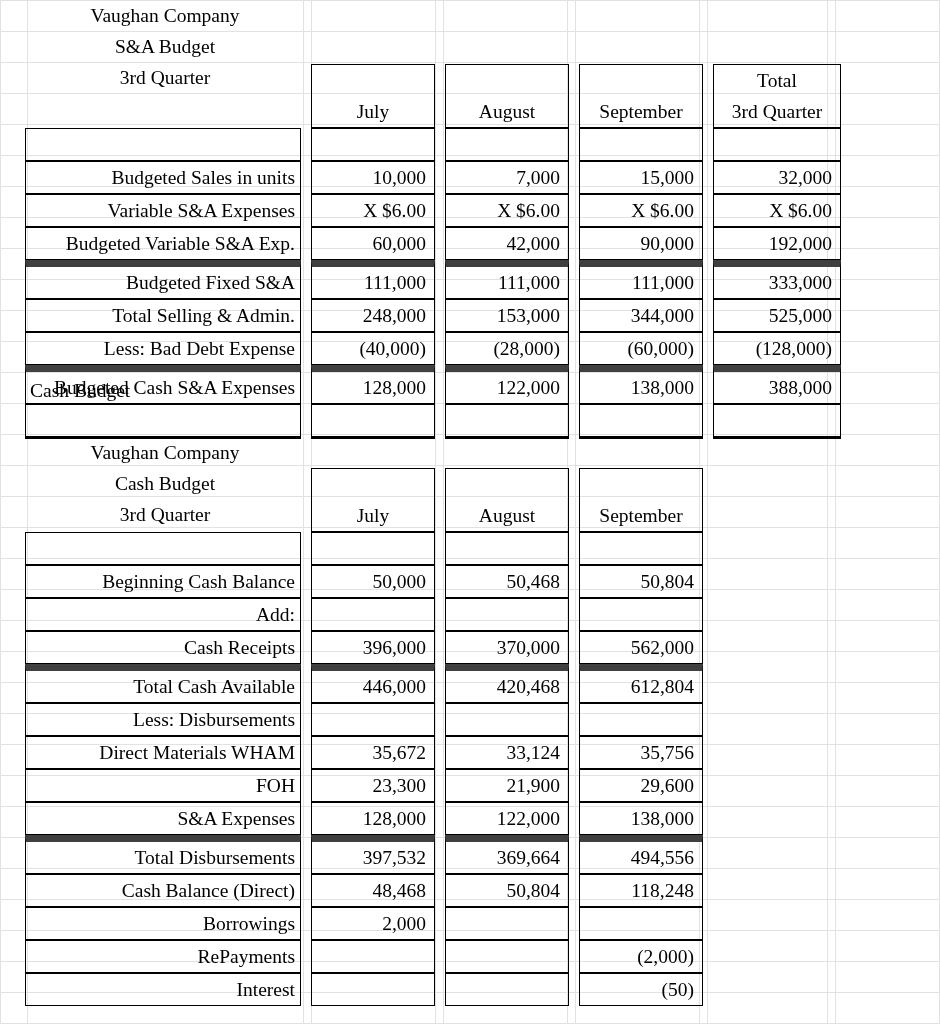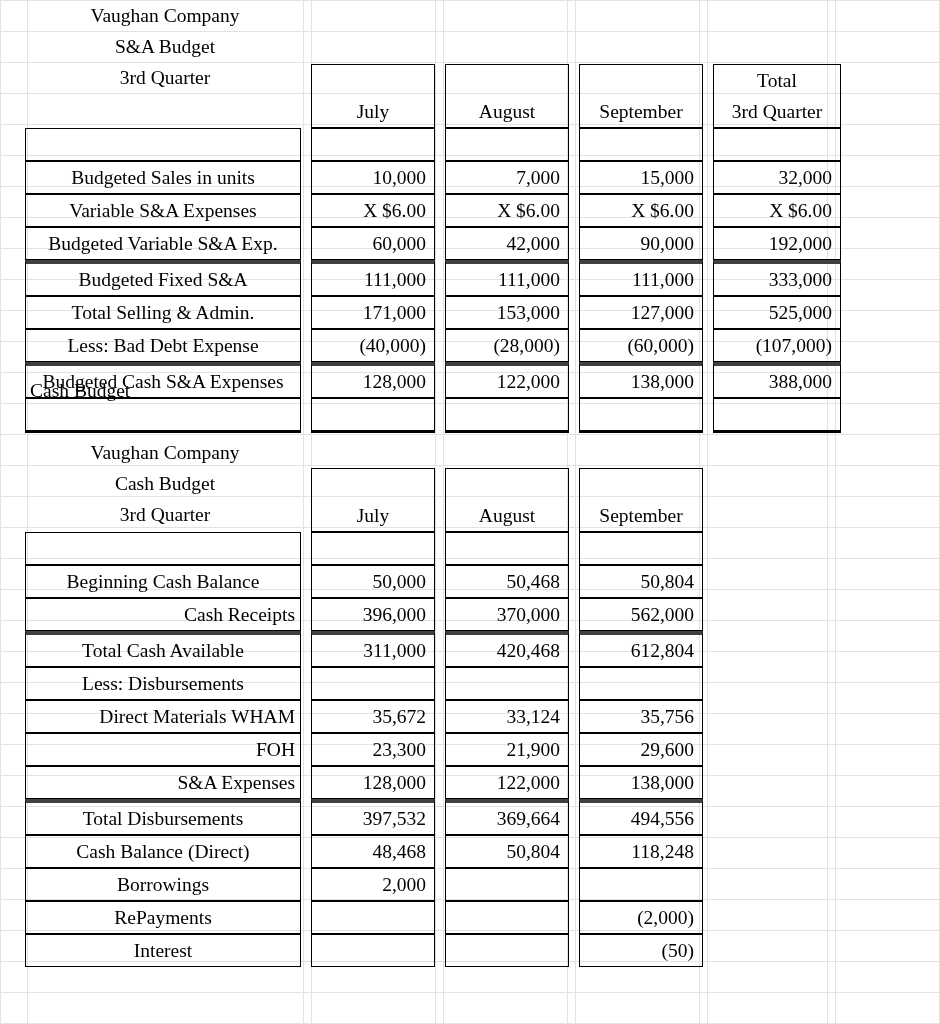--- a/index.html
+++ b/index.html
@@ -55,41 +55,41 @@
     background: transparent;
   }
 
   
   col.c-label { width: 276px; }
   col.c-gap   { width: 8px; }
   col.c-val   { width: 124px; }
   col.c-val-w { width: 128px; }
 
   
-  .lbl      { text-align: center; }
+  .lbl      { text-align: right; }
   .lbl-ind  { text-align: right; padding-left: 20px !important; }
   .num      { text-align: right; padding-right: 8px !important; }
   .ctr      { text-align: center; }
 
   
   .freetext {
     position: absolute;
     font-size: 19.5px;
     line-height: 31px;
     height: 31px;
     white-space: nowrap;
   }
   .freetext.center { text-align: center; }
 
   
   .bt  { border-top: 1.5px solid #000; }
   .bb  { border-bottom: 1.5px solid #000; }
   .bl  { border-left: 1.5px solid #000; }
   .br  { border-right: 1.5px solid #000; }
-  .bt2 { border-top: 4px solid #404040; }
+  .bt2 { border-top: 7px solid #404040; }
   .bb2 { border-bottom: 3px solid #000; }
   .nb  { border: 0; }
 </style>
 </head>
 <body>
 
 <div id="sheet">
 
   <div class="gridlayer" id="gridlayer">
       <div class="grow" style="top: 0px;"></div>
@@ -235,38 +235,38 @@
           <td class="nb"></td>
           <td class="bl br num bt2 bb">111,000</td>
           <td class="nb"></td>
           <td class="bl br num bt2 bb">111,000</td>
           <td class="nb"></td>
           <td class="bl br num bt2 bb">333,000</td>
         </tr>
         <tr>
           <td class="bl br bt bb lbl">Total Selling &amp; Admin.</td>
           <td class="nb"></td>
-          <td class="bl br num bt bb">171,000</td>
+          <td class="bl br num bt bb">248,000</td>
           <td class="nb"></td>
           <td class="bl br num bt bb">153,000</td>
           <td class="nb"></td>
-          <td class="bl br num bt bb">127,000</td>
+          <td class="bl br num bt bb">344,000</td>
           <td class="nb"></td>
           <td class="bl br num bt bb">525,000</td>
         </tr>
         <tr>
           <td class="bl br bt bb lbl">Less: Bad Debt Expense</td>
           <td class="nb"></td>
           <td class="bl br num bt bb">(40,000)</td>
           <td class="nb"></td>
           <td class="bl br num bt bb">(28,000)</td>
           <td class="nb"></td>
           <td class="bl br num bt bb">(60,000)</td>
           <td class="nb"></td>
-          <td class="bl br num bt bb">(107,000)</td>
+          <td class="bl br num bt bb">(128,000)</td>
         </tr>
         <tr>
           <td class="bl br bt2 bb lbl">Budgeted Cash S&amp;A Expenses</td>
           <td class="nb"></td>
           <td class="bl br num bt2 bb">128,000</td>
           <td class="nb"></td>
           <td class="bl br num bt2 bb">122,000</td>
           <td class="nb"></td>
           <td class="bl br num bt2 bb">138,000</td>
           <td class="nb"></td>
@@ -333,32 +333,41 @@
     <tr>
           <td class="bl br bt bb lbl">Beginning Cash Balance</td>
           <td class="nb"></td>
           <td class="bl br num bt bb">50,000</td>
           <td class="nb"></td>
           <td class="bl br num bt bb">50,468</td>
           <td class="nb"></td>
           <td class="bl br num bt bb">50,804</td>
         </tr>
         <tr>
+          <td class="bl br bt bb lbl">Add:</td>
+          <td class="nb"></td>
+          <td class="bl br num bt bb"></td>
+          <td class="nb"></td>
+          <td class="bl br num bt bb"></td>
+          <td class="nb"></td>
+          <td class="bl br num bt bb"></td>
+        </tr>
+        <tr>
           <td class="bl br bt bb lbl-ind">Cash Receipts</td>
           <td class="nb"></td>
           <td class="bl br num bt bb">396,000</td>
           <td class="nb"></td>
           <td class="bl br num bt bb">370,000</td>
           <td class="nb"></td>
           <td class="bl br num bt bb">562,000</td>
         </tr>
         <tr>
           <td class="bl br bt2 bb lbl">Total Cash Available</td>
           <td class="nb"></td>
-          <td class="bl br num bt2 bb">311,000</td>
+          <td class="bl br num bt2 bb">446,000</td>
           <td class="nb"></td>
           <td class="bl br num bt2 bb">420,468</td>
           <td class="nb"></td>
           <td class="bl br num bt2 bb">612,804</td>
         </tr>
         <tr>
           <td class="bl br bt bb lbl">Less:  Disbursements</td>
           <td class="nb"></td>
           <td class="bl br num bt bb"></td>
           <td class="nb"></td>

